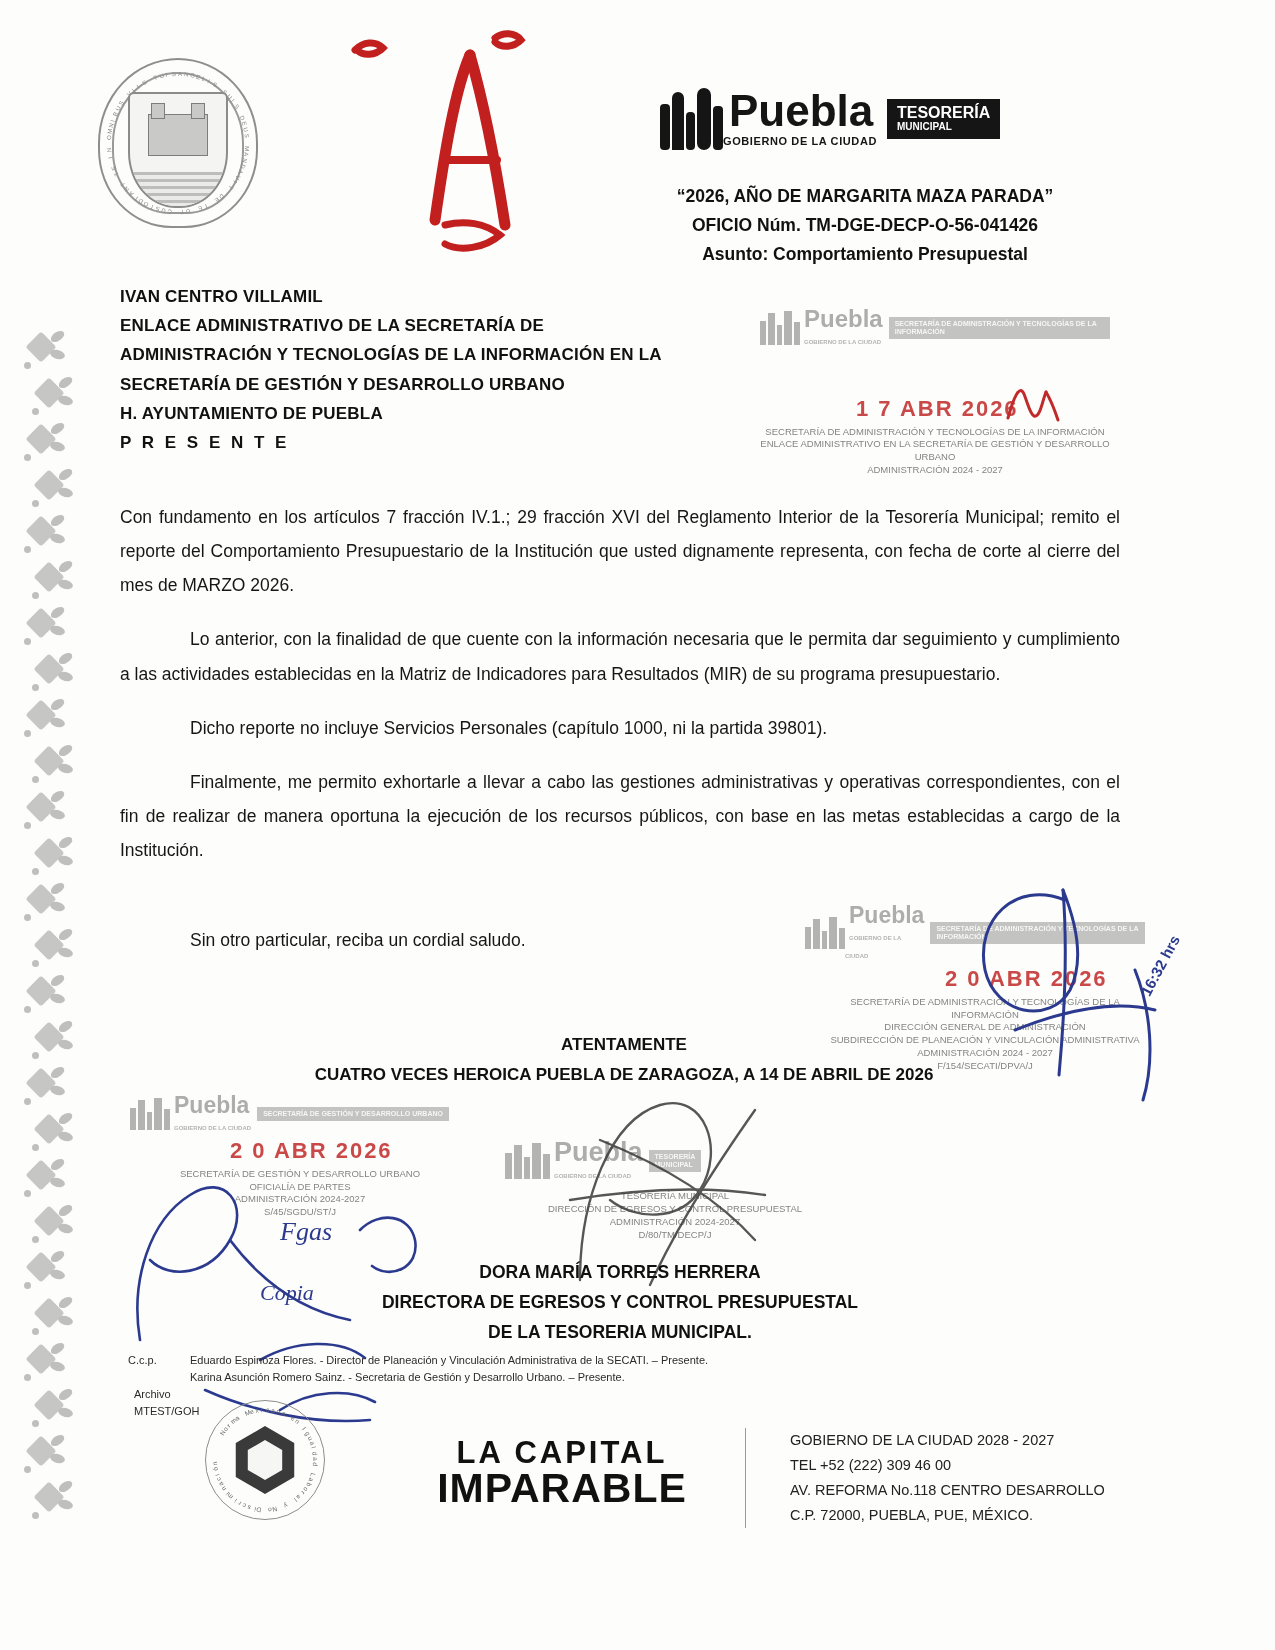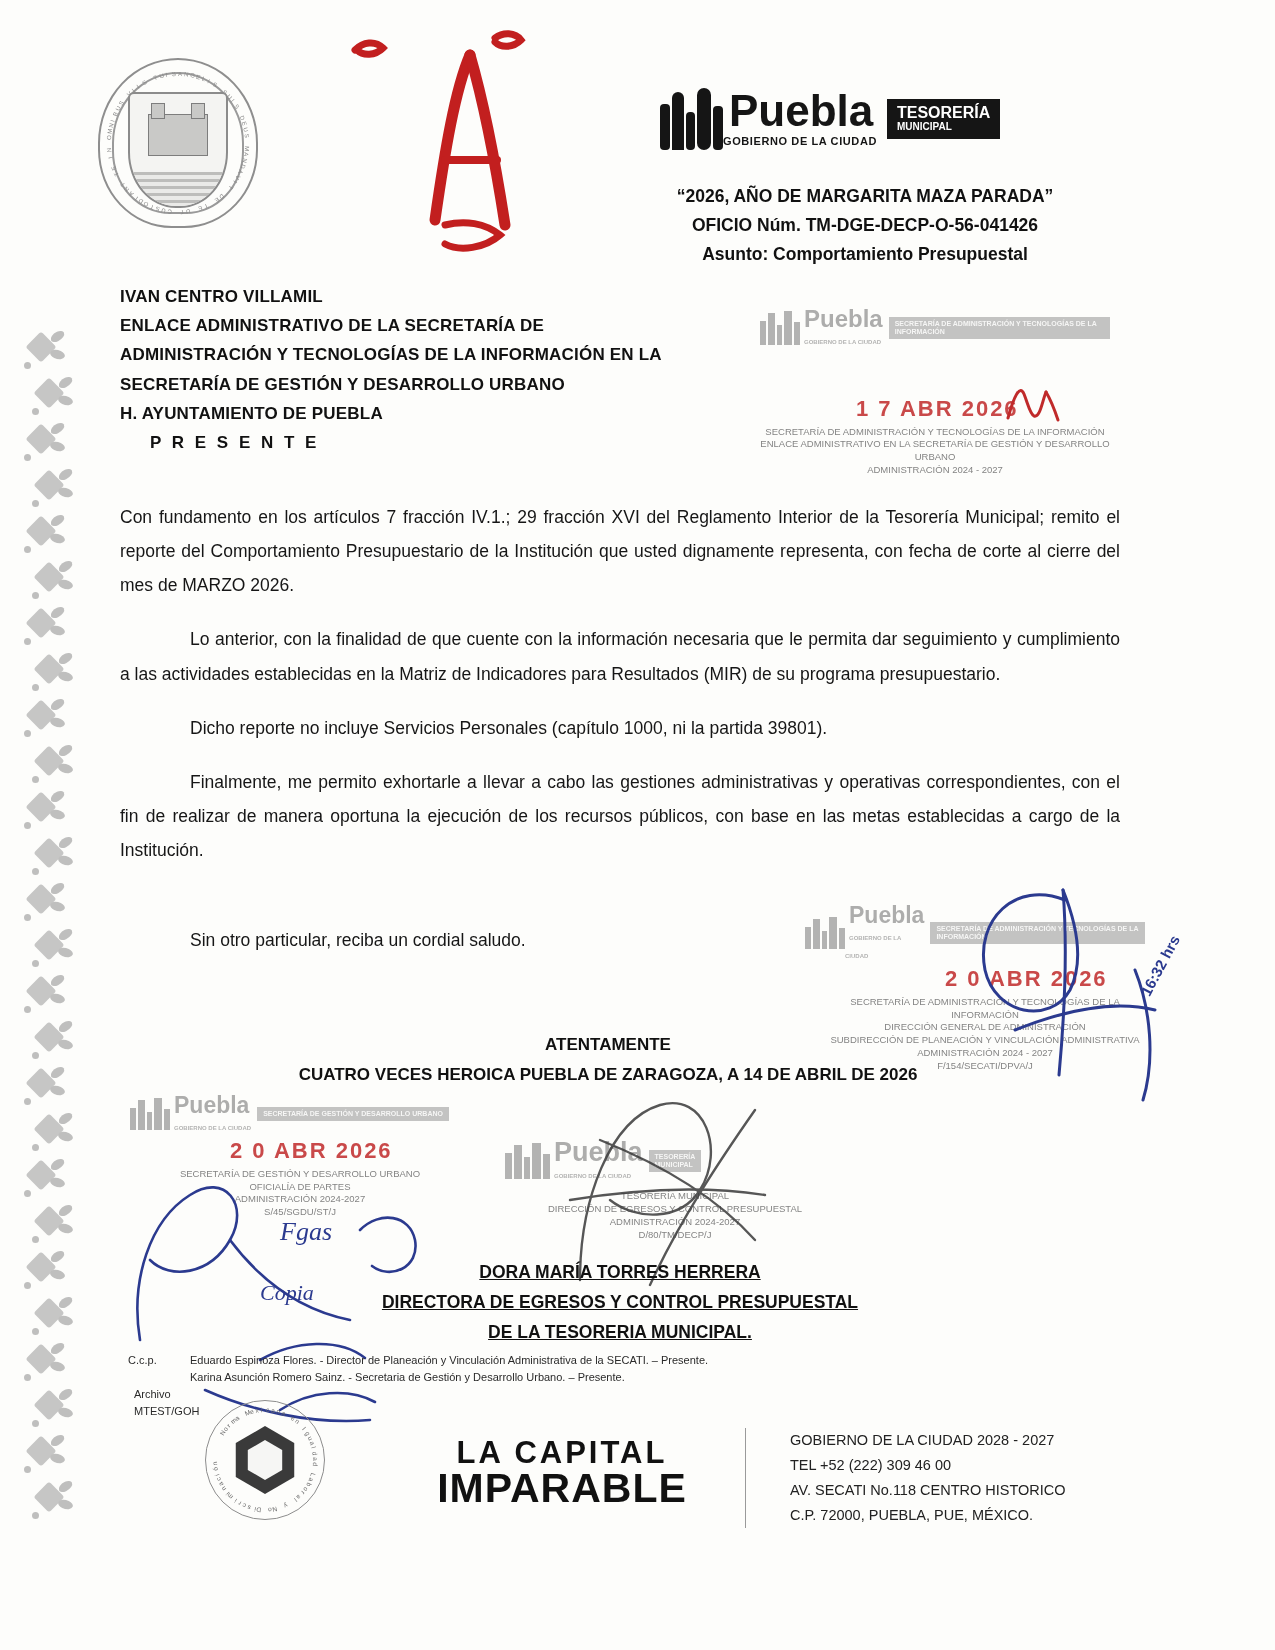--- a/index.html
+++ b/index.html
@@ -214,21 +214,21 @@
     position: absolute;
     left: 120px;
     top: 282px;
     width: 620px;
     font-weight: bold;
     font-size: 17px;
     line-height: 1.72;
     letter-spacing: 0.2px;
     color: #111;
   }
-  .addressee .presente { letter-spacing: 3px; margin-left: 30px; }
+  .addressee .presente { letter-spacing: 3px; }
 
   
   .body-copy {
     position: absolute;
     left: 120px;
     top: 500px;
     width: 1000px;
     font-size: 17.5px;
     line-height: 1.95;
     text-align: justify;
@@ -290,40 +290,39 @@
     position: absolute;
     left: 120px;
     top: 930px;
     font-size: 17.5px;
     color: #161616;
     text-indent: 70px;
     width: 640px;
   }
   .sign-block {
     position: absolute;
-    left: 168px;
+    left: 184px;
     top: 1030px;
     width: 880px;
     text-align: center;
     font-weight: bold;
     font-size: 17px;
     line-height: 1.75;
     color: #111;
   }
   .sign-name {
     position: absolute;
     left: 180px;
     top: 1258px;
     width: 880px;
     text-align: center;
     font-weight: bold;
     font-size: 17.5px;
     line-height: 1.7;
     color: #111;
-    text-decoration: underline;
   }
 
   
   .ccp {
     position: absolute;
     left: 128px;
     top: 1352px;
     font-size: 11px;
     color: #2a2a2a;
     line-height: 1.55;
@@ -920,17 +919,17 @@
   </div>
 
   <div class="footer-logo">
     <div class="l1">LA CAPITAL</div>
     <div class="l2">IMPARABLE</div>
   </div>
   <div class="footer-divider"></div>
   <div class="footer-info">
     <div>GOBIERNO DE LA CIUDAD 2028 - 2027</div>
     <div>TEL +52 (222) 309 46 00</div>
-    <div>AV. SECATI No.118 CENTRO HISTORICO</div>
+    <div>AV. REFORMA No.118 CENTRO DESARROLLO</div>
     <div>C.P. 72000, PUEBLA, PUE, MÉXICO.</div>
   </div>
 
 </div>
 
 </body></html>

